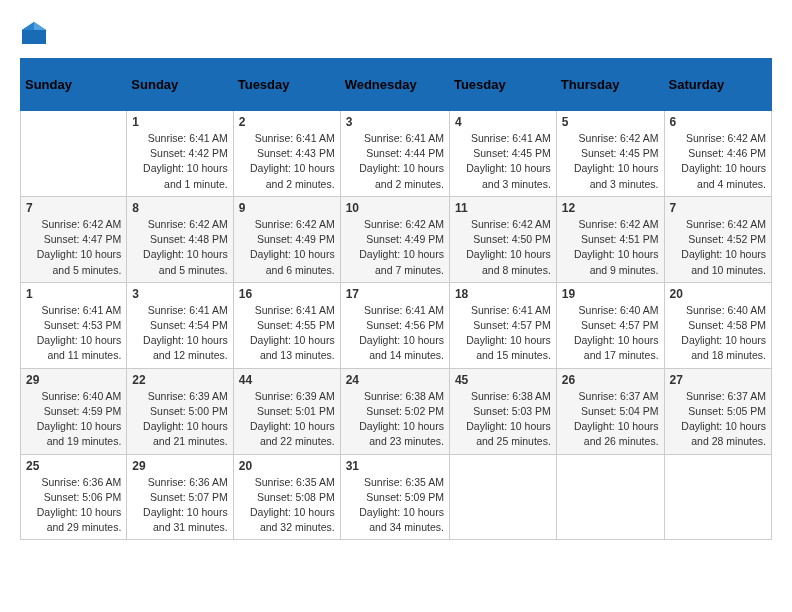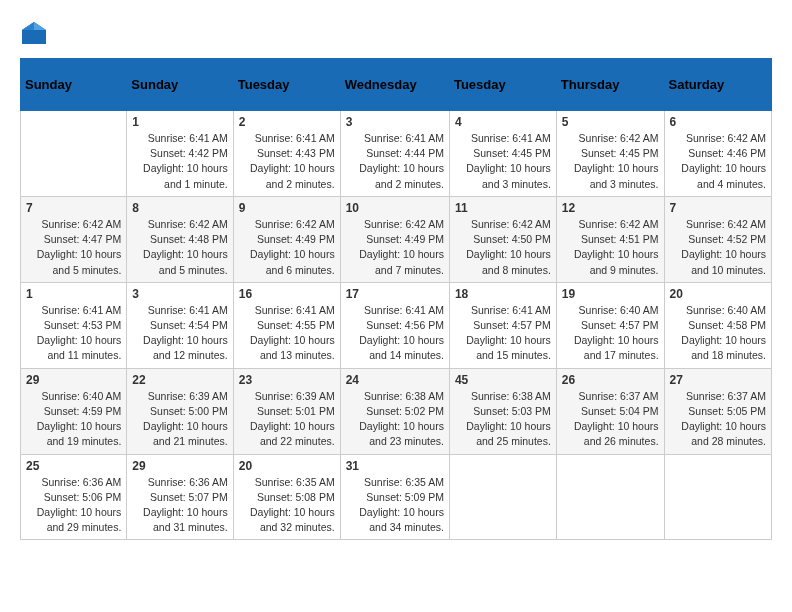--- a/index.html
+++ b/index.html
@@ -284,21 +284,21 @@
 and 19 minutes.</div>
         </td>
         <td>
           <span class="day-number">22</span>
           <div class="cell-content" style="white-space: pre-line;">Sunrise: 6:39 AM
 Sunset: 5:00 PM
 Daylight: 10 hours
 and 21 minutes.</div>
         </td>
         <td>
-          <span class="day-number">23</span>
+          <span class="day-number">44</span>
           <div class="cell-content" style="white-space: pre-line;">Sunrise: 6:39 AM
 Sunset: 5:01 PM
 Daylight: 10 hours
 and 22 minutes.</div>
         </td>
         <td>
           <span class="day-number">24</span>
           <div class="cell-content" style="white-space: pre-line;">Sunrise: 6:38 AM
 Sunset: 5:02 PM
 Daylight: 10 hours

